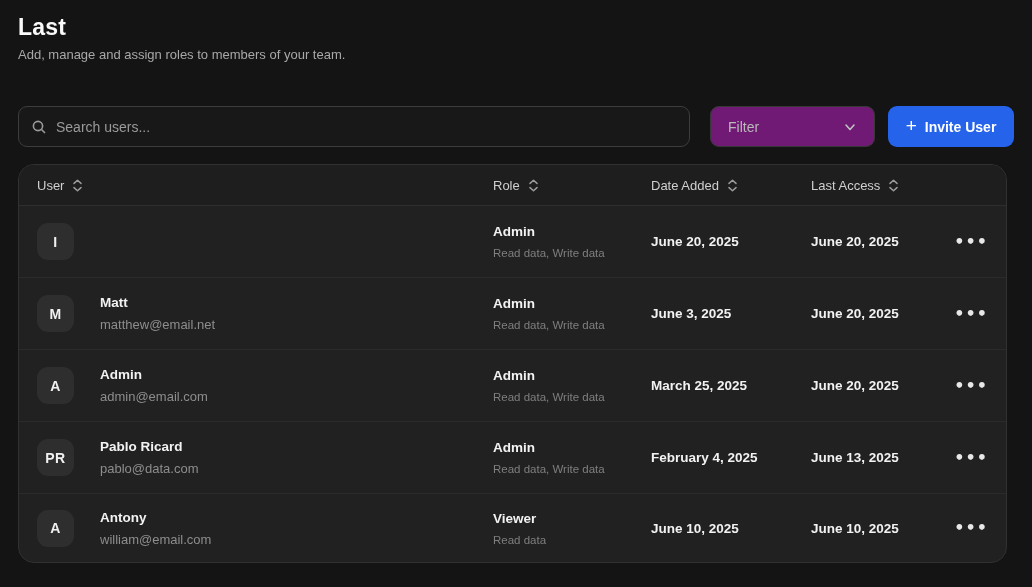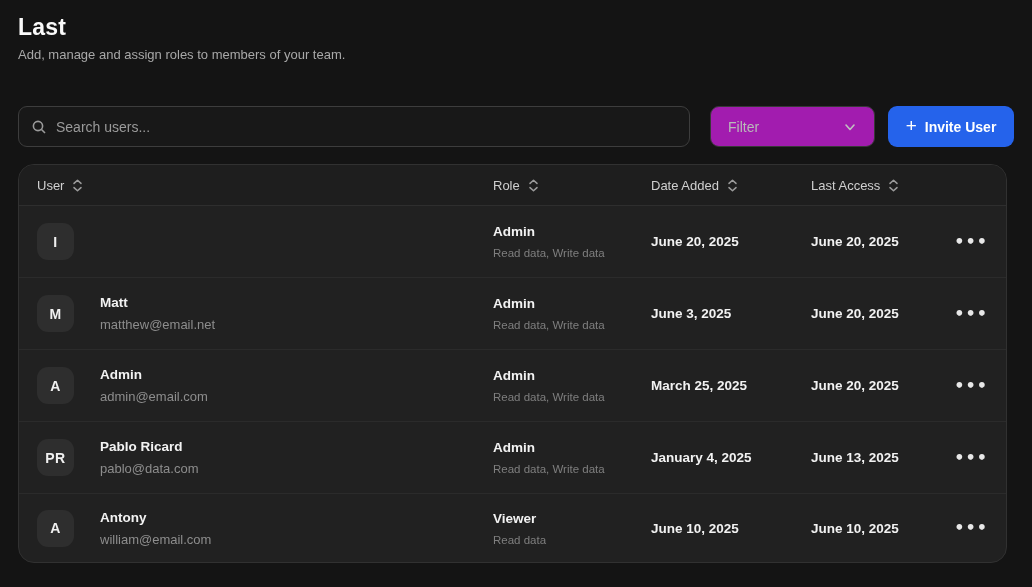--- a/index.html
+++ b/index.html
@@ -23,21 +23,21 @@
   .search-box input {
     background:transparent; border:none; outline:none; color:#e5e5e5;
     font-size:14px; width:100%; font-family:"Liberation Sans", sans-serif;
   }
   .search-box input::placeholder { color:#9a9a9a; }
   .icon { display:inline-flex; align-items:center; justify-content:center; }
 
   .filter-select {
     margin-left:auto; width:165px; height:41px; border:1px solid #383838; border-radius:9px;
     display:flex; align-items:center; justify-content:space-between; padding:0 17px;
-    color:#b9b9b9; font-size:14px; background:#a21caf; cursor:pointer;
+    color:#b9b9b9; font-size:14px; background:#701a75; cursor:pointer;
   }
   .invite-btn {
     width:126px; height:41px; border:none; border-radius:9px; background:var(--accent);
     color:#ffffff; font-size:14px; font-weight:700; display:flex; align-items:center;
     justify-content:center; gap:8px; cursor:pointer; font-family:"Liberation Sans", sans-serif;
   }
   .invite-btn .plus { font-size:19px; font-weight:400; line-height:1; margin-top:-2px; }
 
   .table-card {
     margin-top:17px; width:989px; background:#212121; border:1px solid #313131;
@@ -209,21 +209,21 @@
       <div class="avatar">PR</div>
       <div>
         <div class="user-name">Pablo Ricard</div>
         <div class="user-email">pablo@data.com</div>
       </div>
     </div>
     <div>
       <div class="role-name">Admin</div>
       <div class="role-perms">Read data, Write data</div>
     </div>
-    <div class="date-cell">January 4, 2025</div>
+    <div class="date-cell">February 4, 2025</div>
     <div class="date-cell">June 13, 2025</div>
     <div class="actions-cell">
       <button class="dots-btn">•••</button>
     </div>
   </div>
 
   <div class="grid-row trow">
     <div class="user-cell">
       <div class="avatar">A</div>
       <div>

